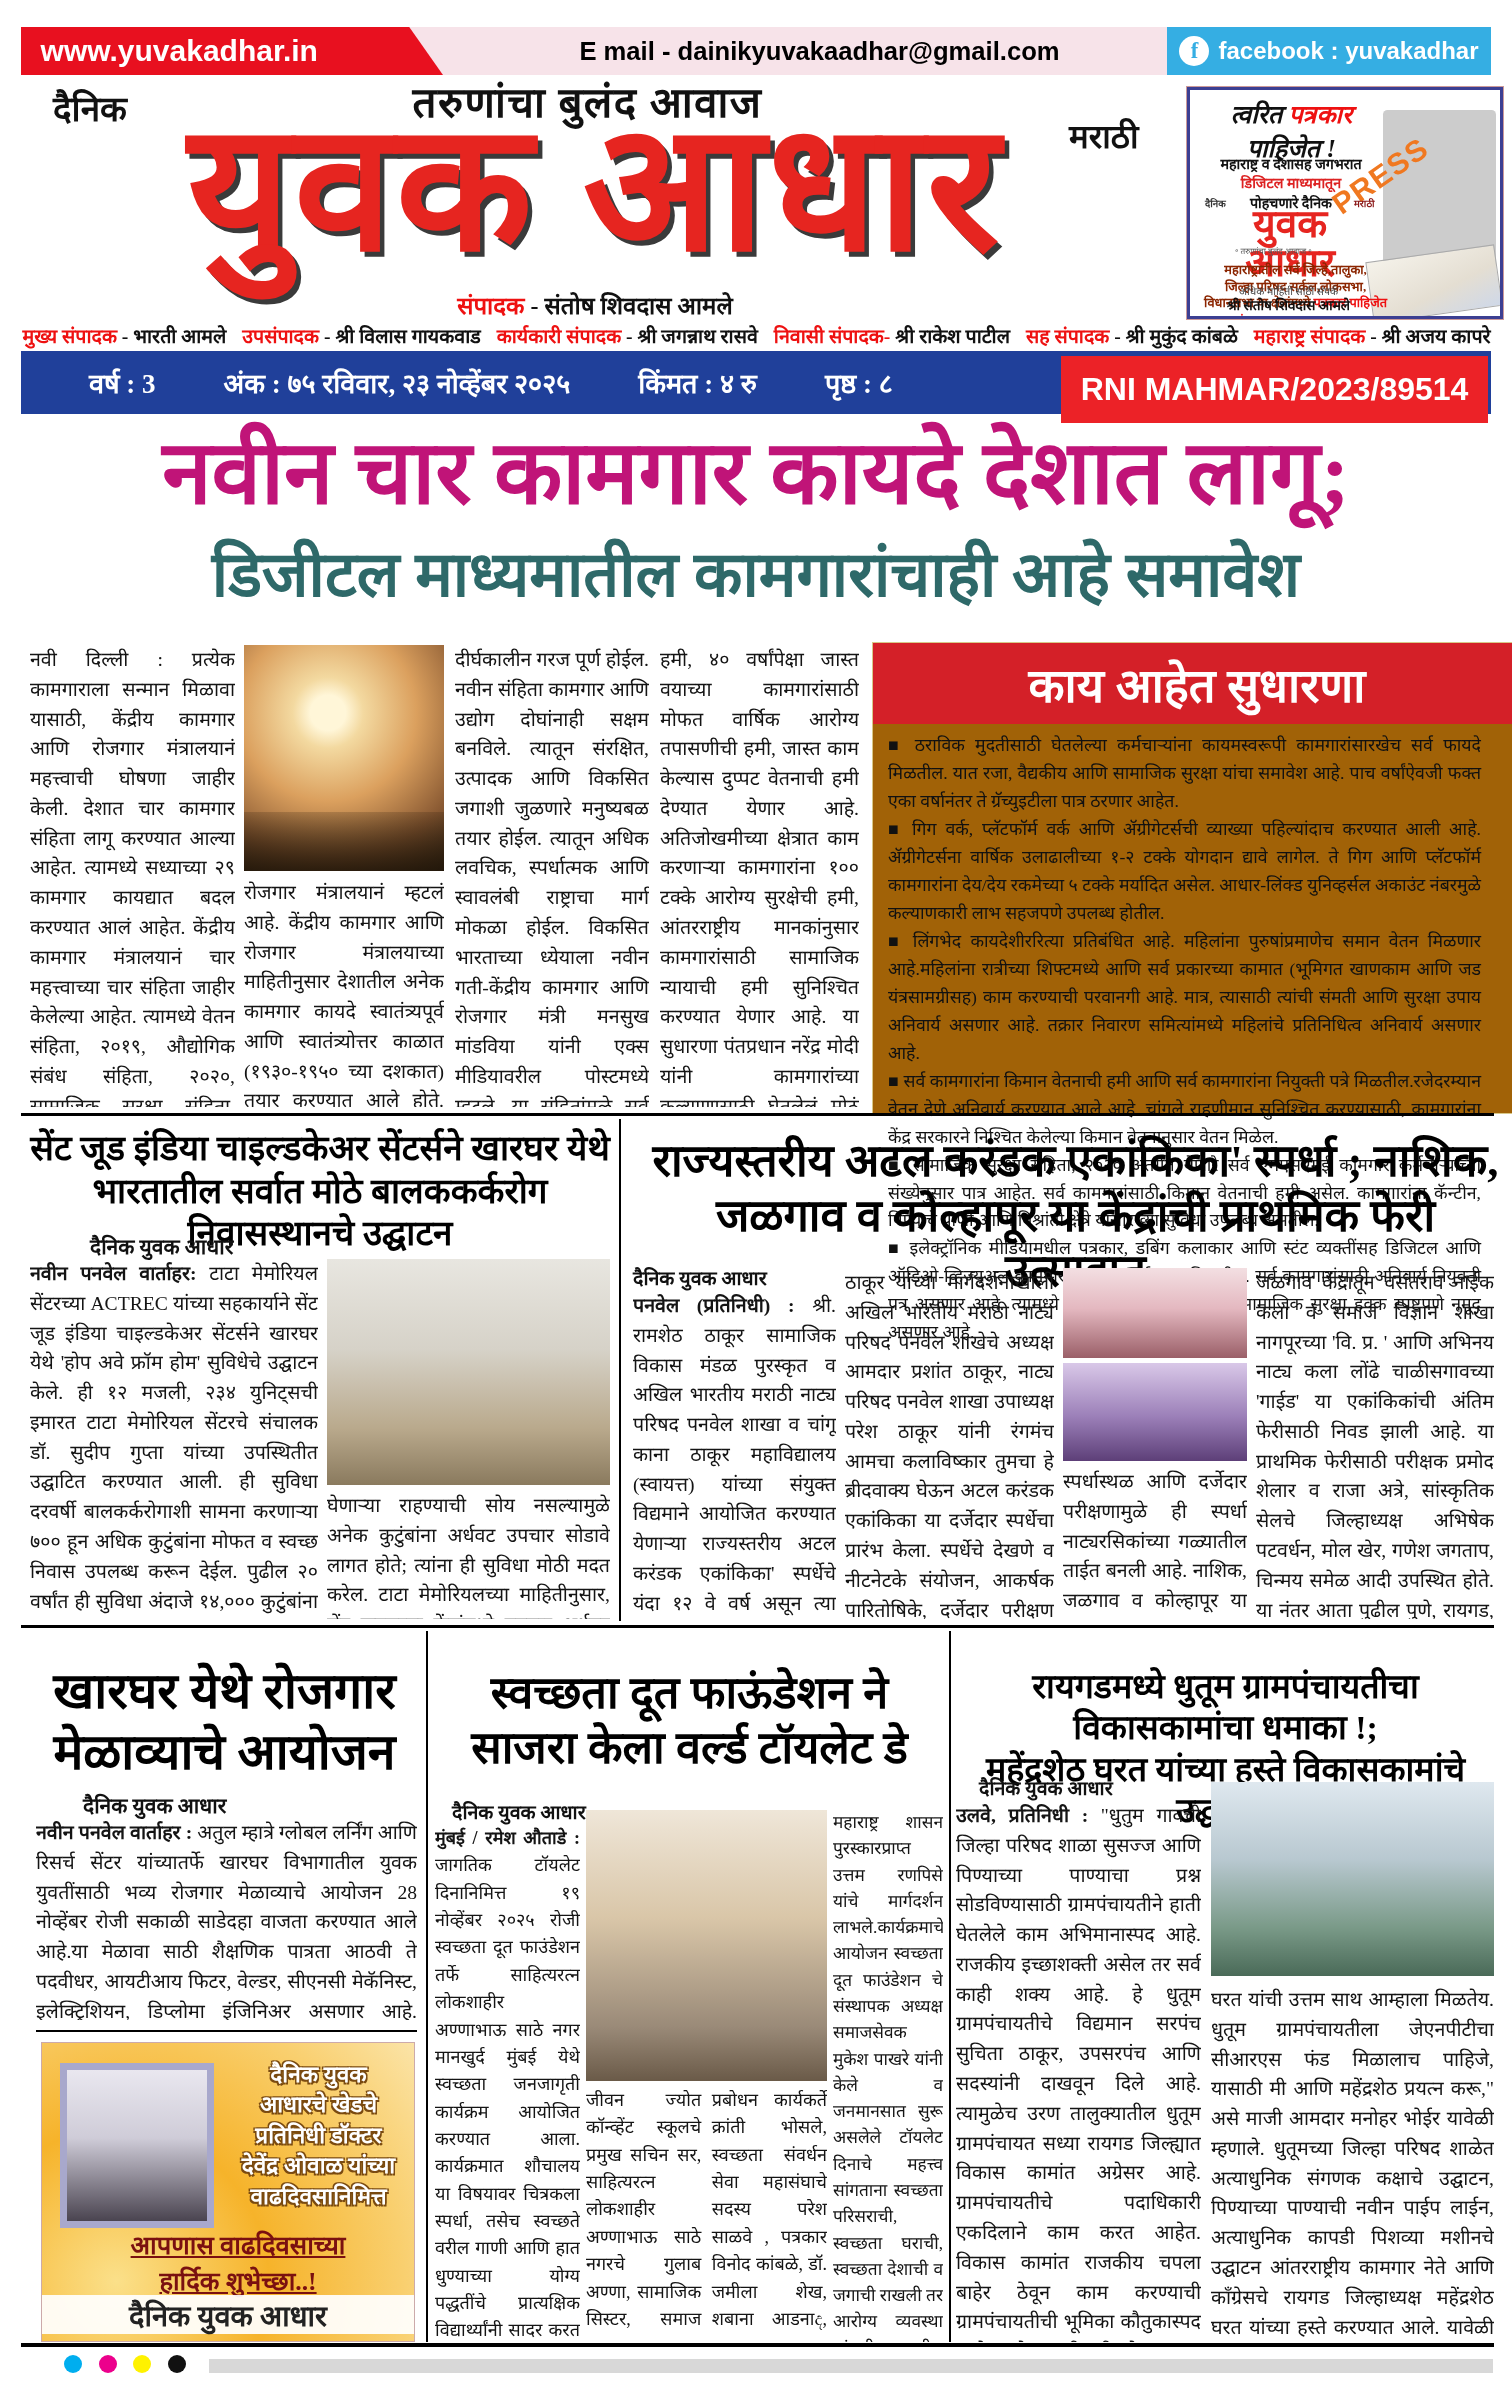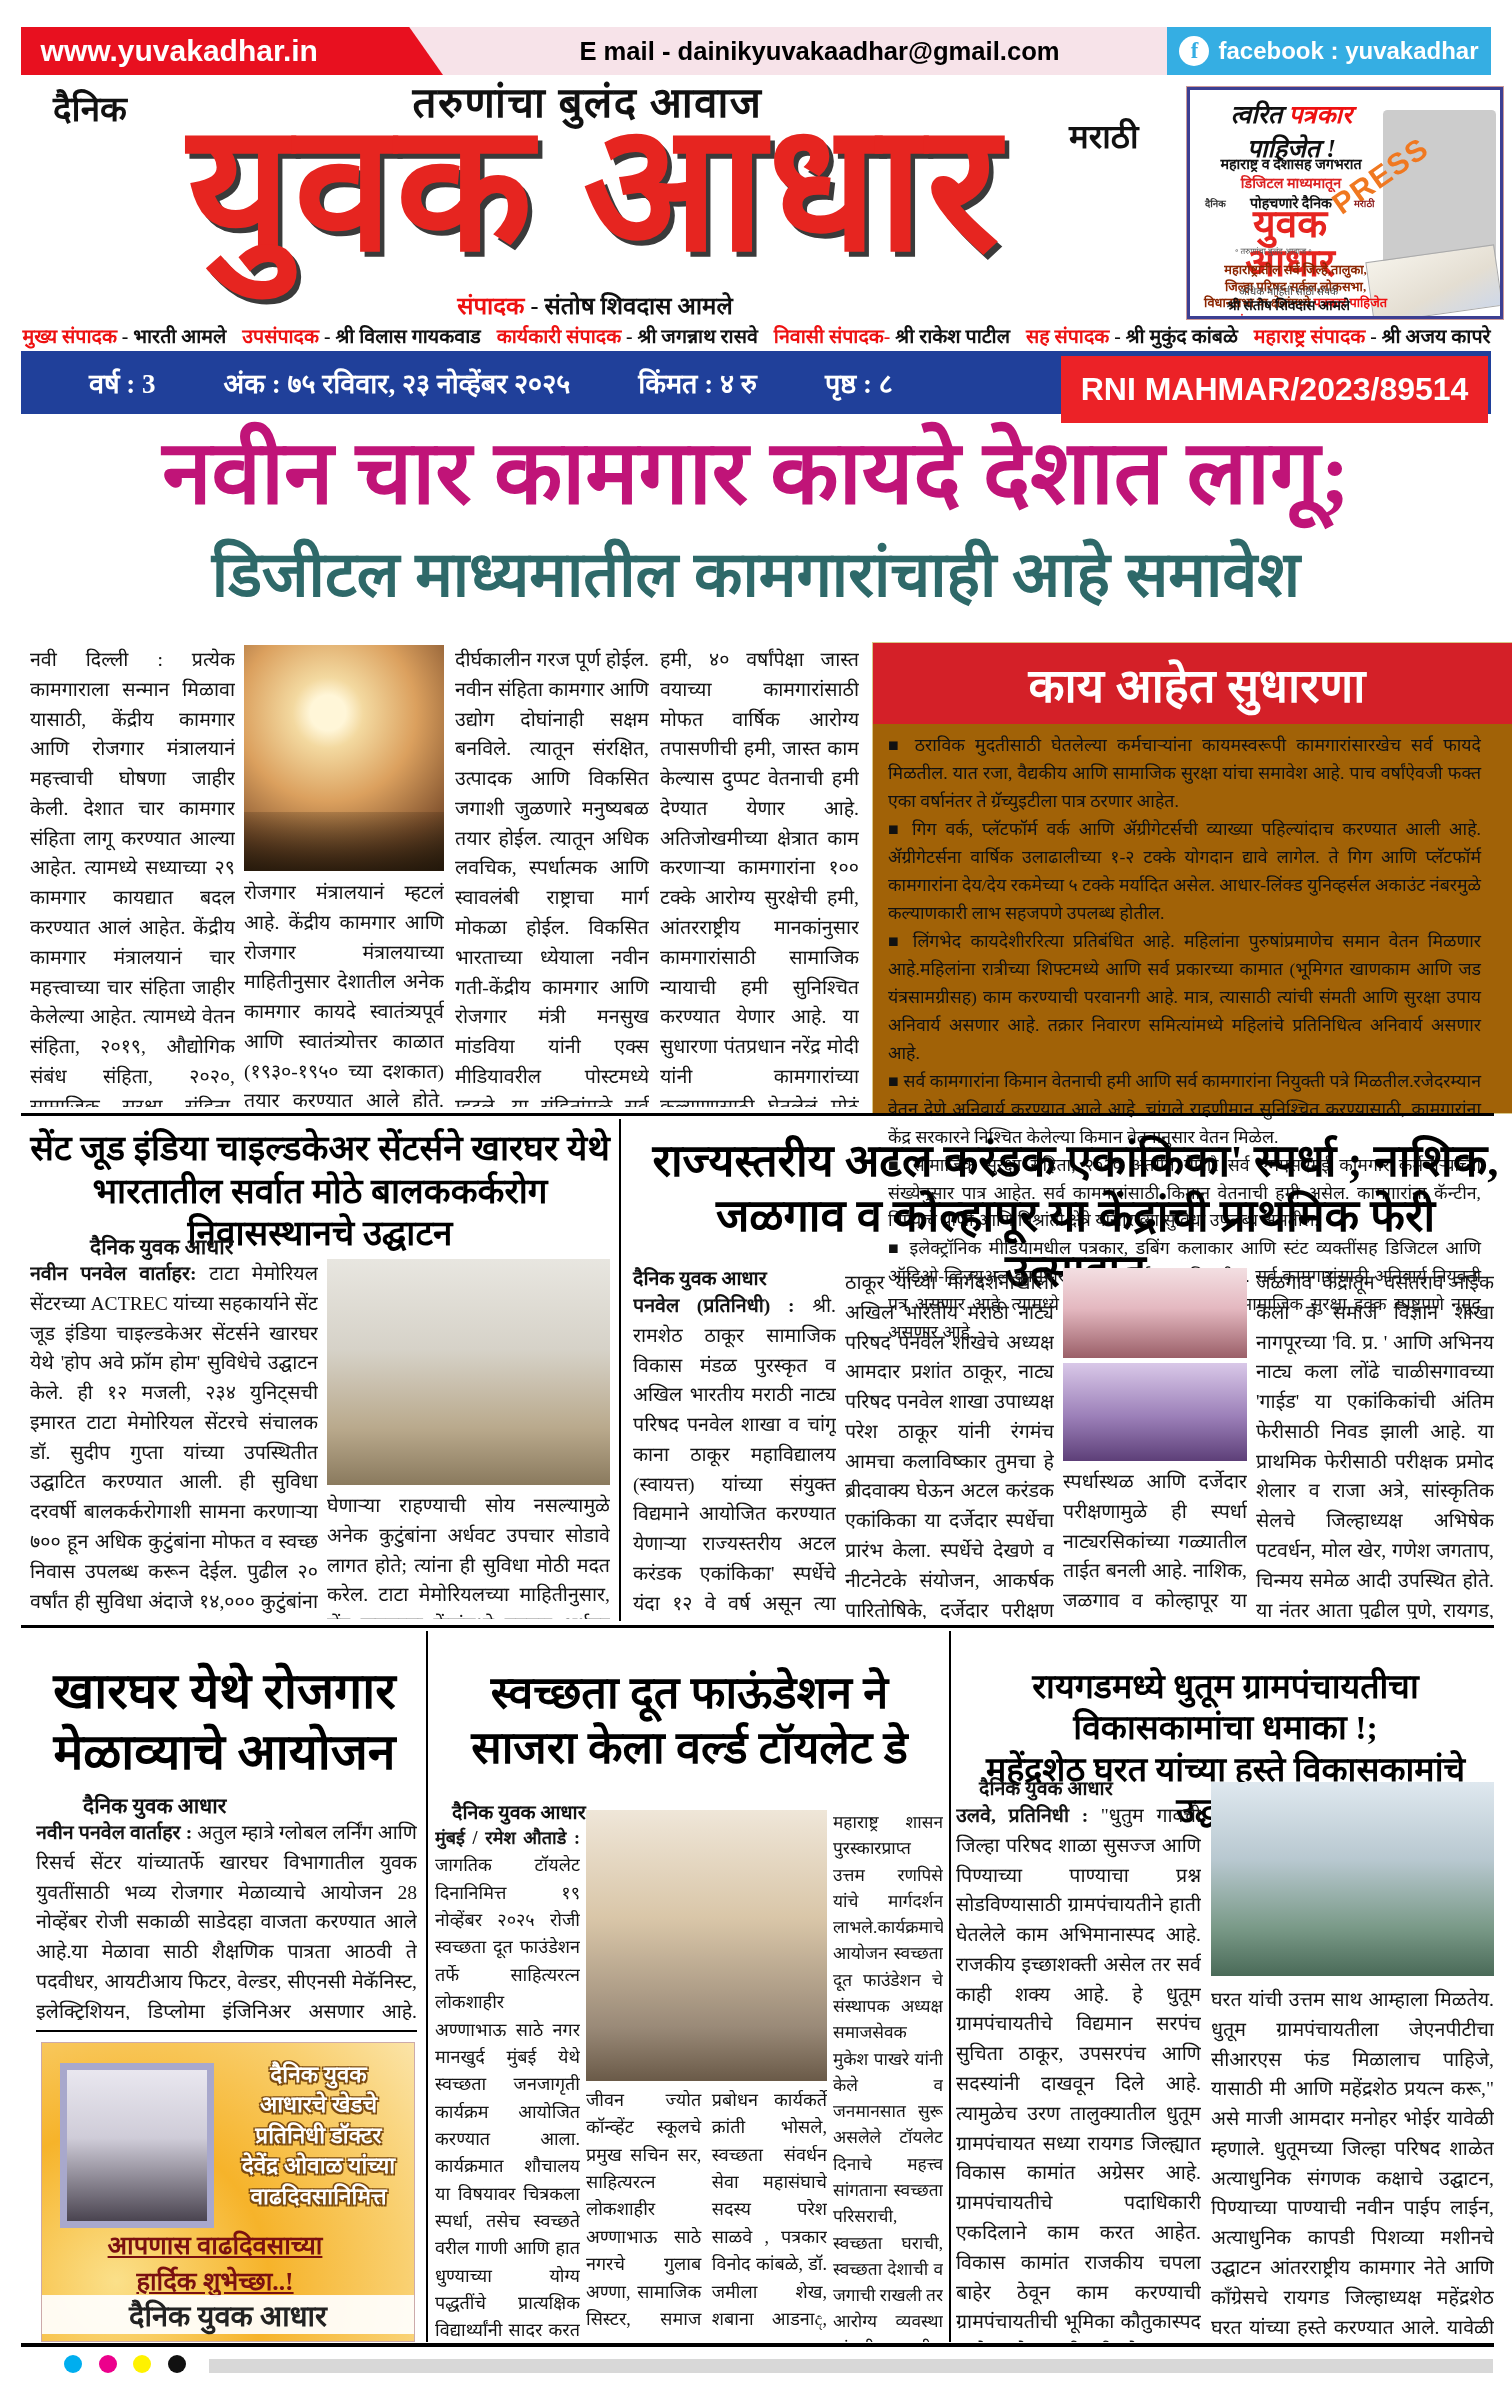--- a/index.html
+++ b/index.html
@@ -80,21 +80,21 @@
   
   .hl2L{left:30px;top:1128px;width:580px;font-size:35px;}
   .hl2R{left:644px;top:1134px;width:863px;font-size:45px;}
   .hl3L{left:36px;top:1661px;width:377px;font-size:50px;}
   .hl3M{left:435px;top:1666px;width:509px;font-size:45px;}
   .hl3R{left:955px;top:1666px;width:541px;font-size:34px;}
   
   .bday{left:41px;top:2042px;width:372px;height:298px;background:radial-gradient(circle at 20% 80%,#fbe08a 0%,#f6b32a 40%,#f9cf6e 75%,#fbe4a8 100%);border:0.8px solid #caa;}
   .bday .txt{position:absolute;right:9px;top:16.6px;width:173px;text-align:center;font-size:22.6px;font-weight:bold;color:#fff;line-height:1.35;
              text-shadow:-1.5px -1.5px 0 #7a4a10,1.5px -1.5px 0 #7a4a10,-1.5px 1.5px 0 #7a4a10,1.5px 1.5px 0 #7a4a10;}
-  .bday .greet{position:absolute;left:30px;top:185px;width:286px;text-align:center;font-size:25.6px;font-weight:bold;color:#7a1010;
+  .bday .greet{position:absolute;left:53px;top:185px;width:286px;text-align:center;font-size:25.6px;font-weight:bold;color:#7a1010;
                text-decoration:underline;line-height:1.4;}
   .bday .foot{position:absolute;left:0;bottom:7.5px;width:100%;height:39px;background:rgba(255,255,255,.92);display:flex;align-items:center;justify-content:center;
               font-size:29px;font-weight:bold;color:#222;}
   
   .dots{left:64px;top:2355px;display:flex;gap:16.6px;}
   .dot{width:18px;height:18px;border-radius:50%;}
   .graybar{left:209px;top:2359px;width:1284px;height:13.6px;background:#d8d8d8;}
 </style>
 </head>
 <body>

